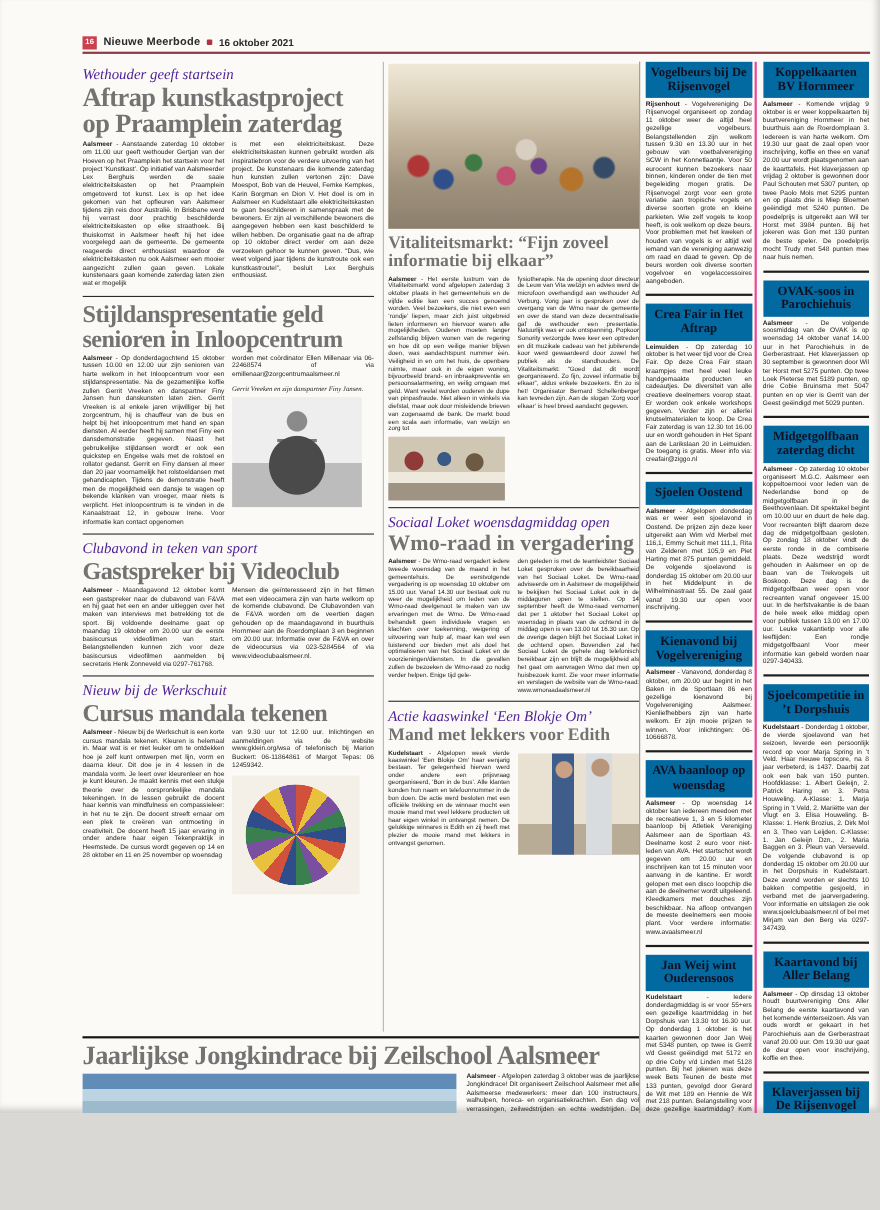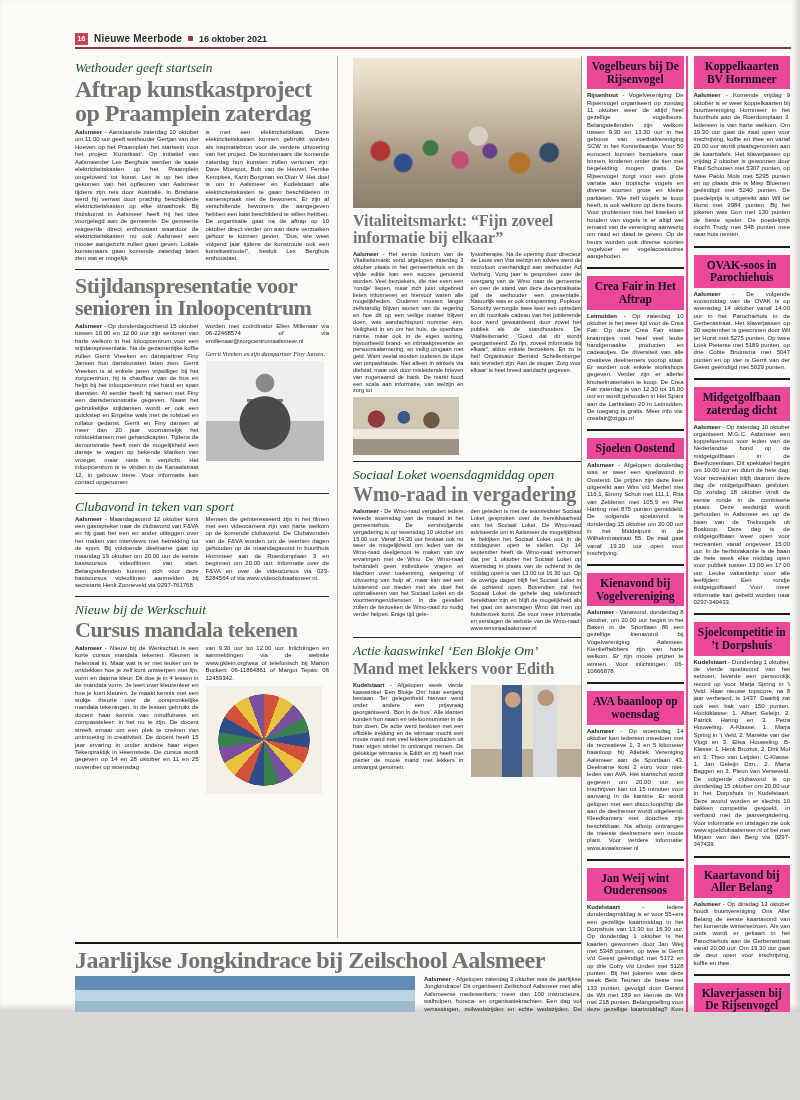--- a/index.html
+++ b/index.html
@@ -12,44 +12,44 @@
   .hdr .nr{width:13px;height:12px;background:#c9404e;color:#fff;font-size:7px;font-weight:bold;
        display:flex;align-items:center;justify-content:center;}
   .hdr .paper{font-size:10px;font-weight:bold;color:#2a2a2a;letter-spacing:.2px;}
   .hdr .dot{width:5px;height:5px;background:#b03343;border-radius:1px;}
   .hdr .date{font-size:9px;color:#2a2a2a;font-weight:bold;}
   
   .content{position:absolute;left:75px;top:56px;width:717px;height:1036px;display:flex;}
   .main{width:506px;display:flex;flex-direction:column;}
   .cols-row{display:flex;height:882px;overflow:hidden;}
   .col-left{width:268px;padding-right:8px;}
-  .col-mid{width:230px;border-left:1px solid #b9b5ae;padding-left:15px;}
+  .col-mid{width:230px;border-left:1px solid #b9b5ae;padding-left:4px;}
   .sidebar{width:211px;border-left:1px solid #9a968f;display:flex;height:1036px;overflow:hidden;}
   .sb-col{width:100px;padding:0 2px 0 5px;}
   .sb-col.second{border-left:2px solid #ec4899;padding-left:6px;}
   
-  .kicker{font-family:"Liberation Serif",serif;font-style:italic;font-size:13.5px;color:#14532d;
+  .kicker{font-family:"Liberation Serif",serif;font-style:italic;font-size:13.5px;color:#4c1d95;
           margin:4px 0 1px;}
   h1,h2,h3{font-family:"Liberation Serif",serif;color:#737373;margin:0 0 4px;font-weight:bold;}
   .hl-xl{font-size:24px;line-height:1.0;letter-spacing:-.5px;}
   .hl-lg{font-size:22px;line-height:1.0;letter-spacing:-.5px;}
   .hl-md{font-size:16px;line-height:1.08;}
   .hl-sm{font-size:20px;line-height:1.0;}
   .cols{display:flex;gap:7px;}
   .c{flex:1;}
   .bodytxt{font-size:6px;line-height:1.24;color:#1c1c1c;text-align:justify;}
   .col-mid .bodytxt{font-size:5.7px;line-height:1.2;}
   .lead{font-weight:bold;}
   .caption{font-family:"Liberation Serif",serif;font-style:italic;font-size:6.2px;color:#222;
            margin:5px 0 3px;line-height:1.25;}
   .rule{border-top:1px solid #2b2b2b;margin:6px 0 5px;}
   .rule.thick{border-top:2.5px solid #161616;margin:4px 0 4px;}
   .sb-rule{border-top:2px solid #1d1d1d;margin:7px 0 7px;}
   
-  .sb-title{background:#ec4899;text-align:center;font-family:"Liberation Serif",serif;
+  .sb-title{background:#0369a1;text-align:center;font-family:"Liberation Serif",serif;
             font-weight:bold;font-size:11.5px;line-height:1.1;padding:4px 2px;color:#101020;}
   .sb-body{font-size:6px;line-height:1.22;color:#1c1c1c;text-align:justify;margin-top:3px;}
   .sched{font-size:6px;line-height:1.35;color:#1c1c1c;margin-top:3px;}
   .sched .b{font-weight:bold;}
   
   .ph{position:relative;overflow:hidden;}
   .ph-market{width:228px;height:150px;margin:2px 0 4px;
     background:
       radial-gradient(circle at 12% 62%, #b03636 0 4%, transparent 5%),
       radial-gradient(circle at 22% 70%, #2e4f8a 0 4%, transparent 5%),
@@ -125,35 +125,36 @@
             <h1 class="hl-xl">Aftrap kunstkastproject op Praamplein zaterdag</h1>
             <div class="cols bodytxt">
               <div class="c"><b class="lead">Aalsmeer</b> <span>- Aanstaande zaterdag 10 oktober om 11.00 uur geeft wethouder Gertjan van der Hoeven op het Praamplein het startsein voor het project ‘Kunstkast’. Op initiatief van Aalsmeerder Lex Berghuis werden de saaie elektriciteitskasten op het Praamplein omgetoverd tot kunst. Lex is op het idee gekomen van het opfleuren van Aalsmeer tijdens zijn reis door Australië. In Brisbane werd hij verrast door prachtig beschilderde elektriciteitskasten op elke straathoek. Bij thuiskomst in Aalsmeer heeft hij het idee voorgelegd aan de gemeente. De gemeente reageerde direct enthousiast waardoor de elektriciteitskasten nu ook Aalsmeer een mooier aangezicht zullen gaan geven. Lokale kunstenaars gaan komende zaterdag laten zien wat er mogelijk</span></div>
               <div class="c"><span>is met een elektriciteitskast. Deze elektriciteitskasten kunnen gebruikt worden als inspiratiebron voor de verdere uitvoering van het project. De kunstenaars die komende zaterdag hun kunsten zullen vertonen zijn: Dave Moespot, Bob van de Heuvel, Femke Kempkes, Karin Borgman en Dion V. Het doel is om in Aalsmeer en Kudelstaart alle elektriciteitskasten te gaan beschilderen in samenspraak met de bewoners. Er zijn al verschillende bewoners die aangegeven hebben een kast beschilderd te willen hebben. De organisatie gaat na de aftrap op 10 oktober direct verder om aan deze verzoeken gehoor te kunnen geven. “Dus, wie weet volgend jaar tijdens de kunstroute ook een kunstkastroute!”, besluit Lex Berghuis enthousiast.</span></div>
             </div>
           </article>
 
           <div class="rule"></div>
 
           <article class="art">
-            <h2 class="hl-lg">Stijldanspresentatie voor senioren in Inloopcentrum</h2>
+            <h2 class="hl-lg">Stijldanspresentatie geld senioren in Inloopcentrum</h2>
             <div class="cols bodytxt">
               <div class="c"><b class="lead">Aalsmeer</b> <span>- Op donderdagochtend 15 oktober tussen 10.00 en 12.00 uur zijn senioren van harte welkom in het Inloopcentrum voor een stijldanspresentatie. Na de gezamenlijke koffie zullen Gerrit Vreeken en danspartner Finy Jansen hun danskunsten laten zien. Gerrit Vreeken is al enkele jaren vrijwilliger bij het zorgcentrum, hij is chauffeur van de bus en helpt bij het inloopcentrum met hand en span diensten. Al eerder heeft hij samen met Finy een dansdemonstratie gegeven. Naast het gebruikelijke stijldansen wordt er ook een quickstep en Engelse wals met de rolstoel en rollator gedanst. Gerrit en Finy dansen al meer dan 20 jaar voornamelijk het rolstoeldansen met gehandicapten. Tijdens de demonstratie heeft men de mogelijkheid een dansje te wagen op bekende klanken van vroeger, maar niets is verplicht. Het inloopcentrum is te vinden in de Kanaalstraat 12, in gebouw Irene. Voor informatie kan contact opgenomen</span></div>
               <div class="c">
                 <span>worden met coördinator Ellen Millenaar via 06-22468574 of via emillenaar@zorgcentrumaalsmeer.nl</span>
                 <div class="caption">Gerrit Vreeken en zijn danspartner Finy Jansen.</div>
                 <div class="ph ph-stijl"></div>
               </div>
             </div>
           </article>
 
           <div class="rule"></div>
 
           <article class="art">
             <div class="kicker">Clubavond in teken van sport</div>
+            <h2 class="hl-lg">Gastspreker bij Videoclub</h2>
             <div class="cols bodytxt">
               <div class="c"><b class="lead">Aalsmeer</b> <span>- Maandagavond 12 oktober komt een gastspreker naar de clubavond van F&amp;VA en hij gaat het een en ander uitleggen over het maken van interviews met betrekking tot de sport. Bij voldoende deelname gaat op maandag 19 oktober om 20.00 uur de eerste basiscursus videofilmen van start. Belangstellenden kunnen zich voor deze basiscursus videofilmen aanmelden bij secretaris Henk Zonneveld via 0297-761768.</span></div>
               <div class="c"><span>Mensen die geïnteresseerd zijn in het filmen met een videocamera zijn van harte welkom op de komende clubavond. De Clubavonden van de F&amp;VA worden om de veertien dagen gehouden op de maandagavond in buurthuis Hornmeer aan de Roerdomplaan 3 en beginnen om 20.00 uur. Informatie over de F&amp;VA en over de videocursus via 023-5284564 of via www.videoclubaalsmeer.nl.</span></div>
             </div>
           </article>
 
           <div class="rule"></div>
 
           <article class="art">
             <div class="kicker">Nieuw bij de Werkschuit</div>

